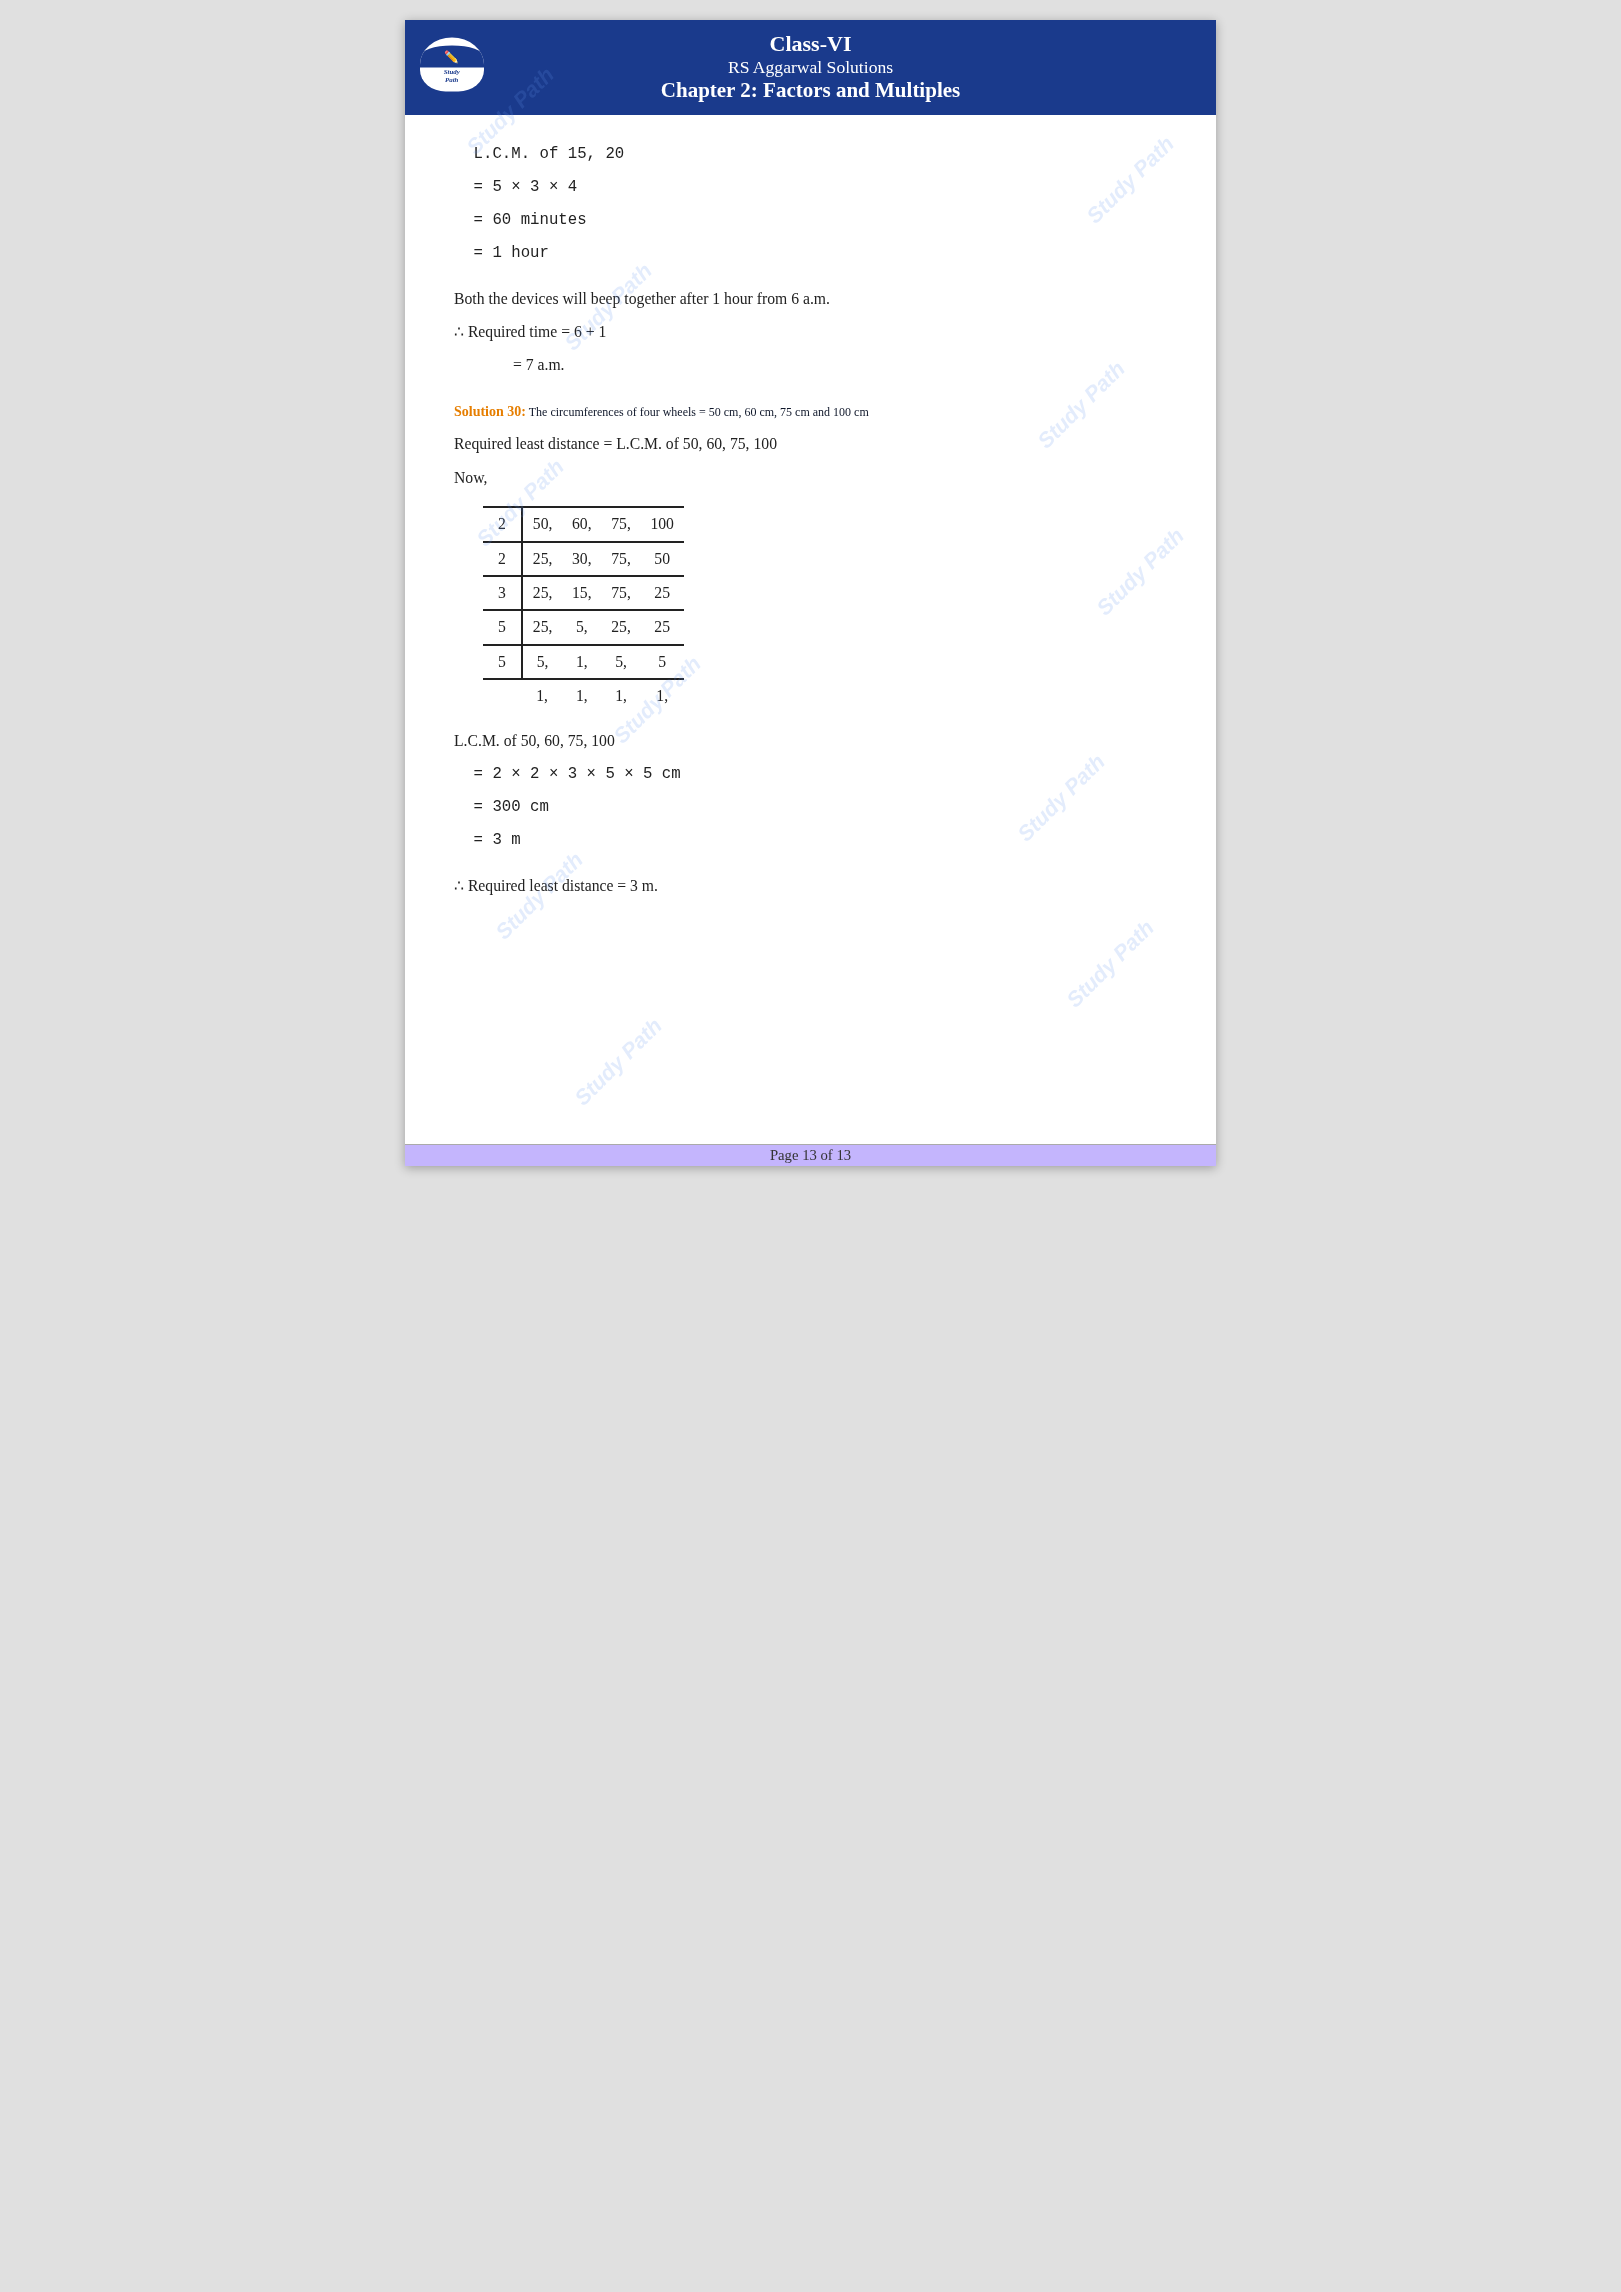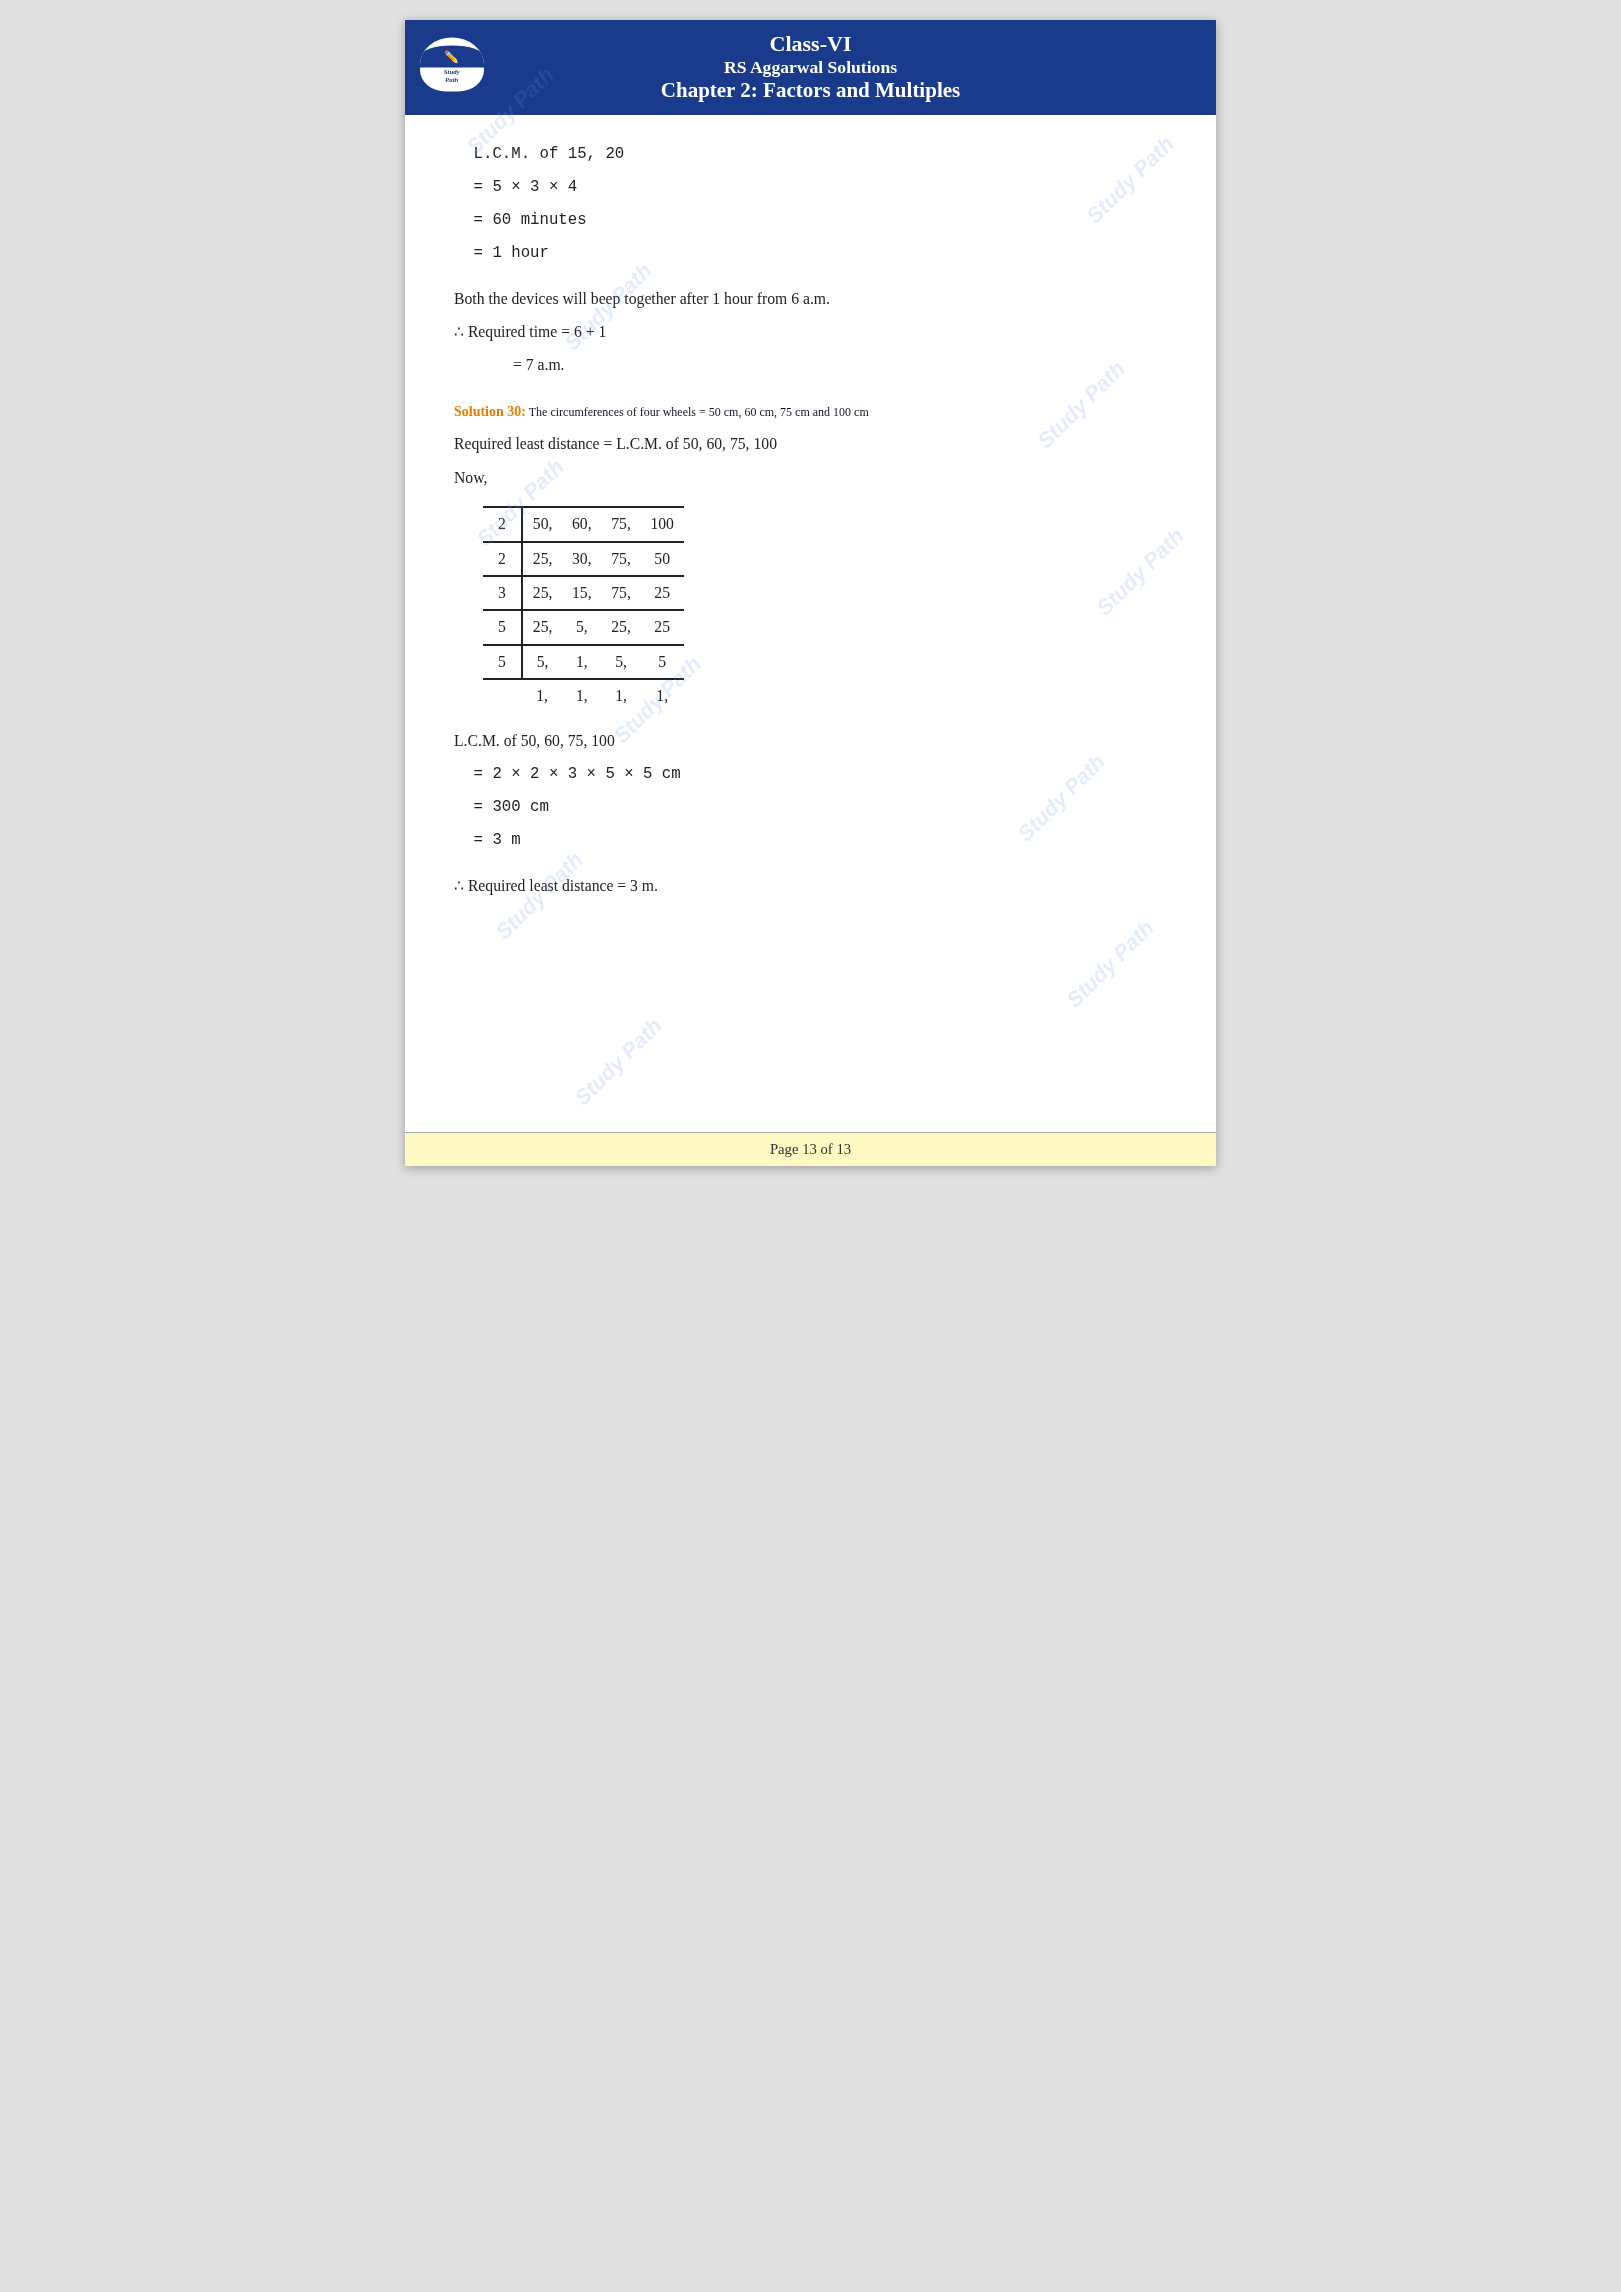--- a/index.html
+++ b/index.html
@@ -80,21 +80,21 @@
       text-align: center;
     }
 
     .header-title-line1 {
       font-size: 22px;
       font-weight: bold;
     }
 
     .header-title-line2 {
       font-size: 17.6px;
-      font-weight: bold;
+      font-weight: normal;
     }
 
     .header-title-line3 {
       font-size: 21px;
       font-weight: bold;
     }
 
     .content {
       padding: 24.5px 49px;
       font-size: 15.7px;
@@ -176,24 +176,24 @@
       white-space: nowrap;
       font-family: Arial, sans-serif;
     }
 
     .footer {
       position: absolute;
       bottom: 0;
       width: 100%;
       border-top: 1px solid #aaa;
       text-align: center;
-      padding: 8px;
+      padding: 2px;
       font-size: 14.7px;
       color: #333;
-      background: #fef9c3;
+      background: #c4b5fd;
     }
 
     .indent-block {
       margin-left: 59px;
     }
   </style>
 </head>
 <body>
 
 <div class="page">

